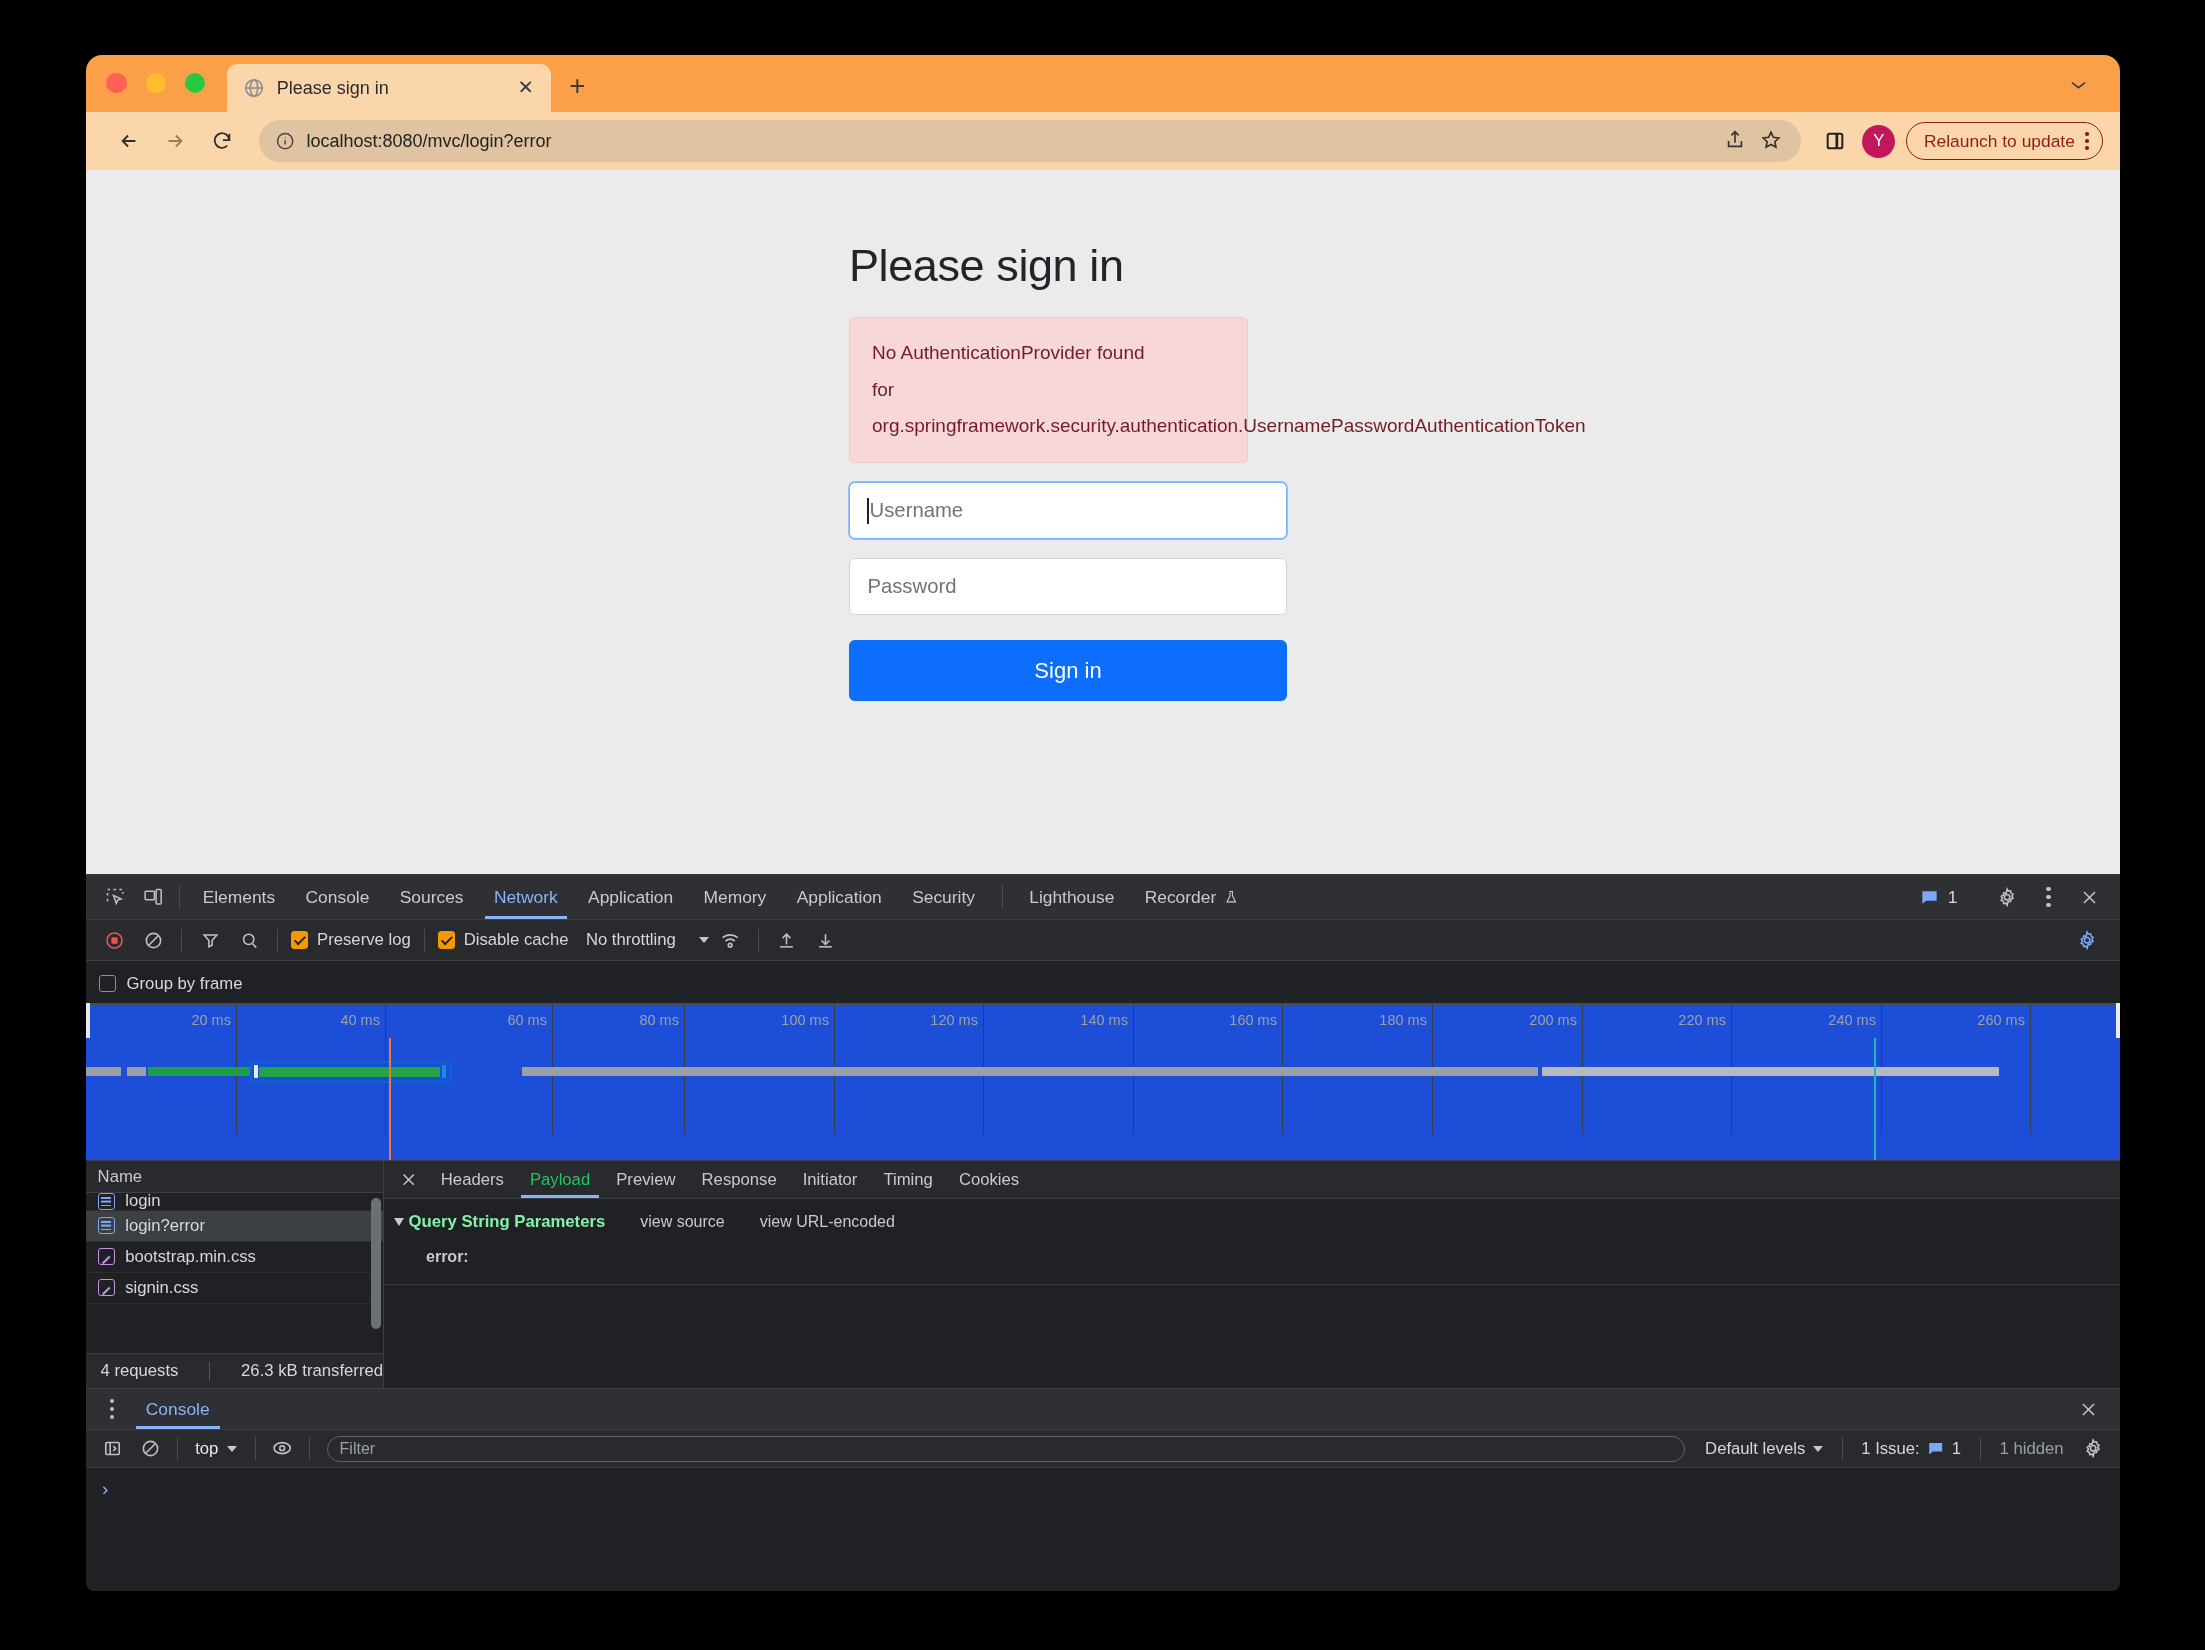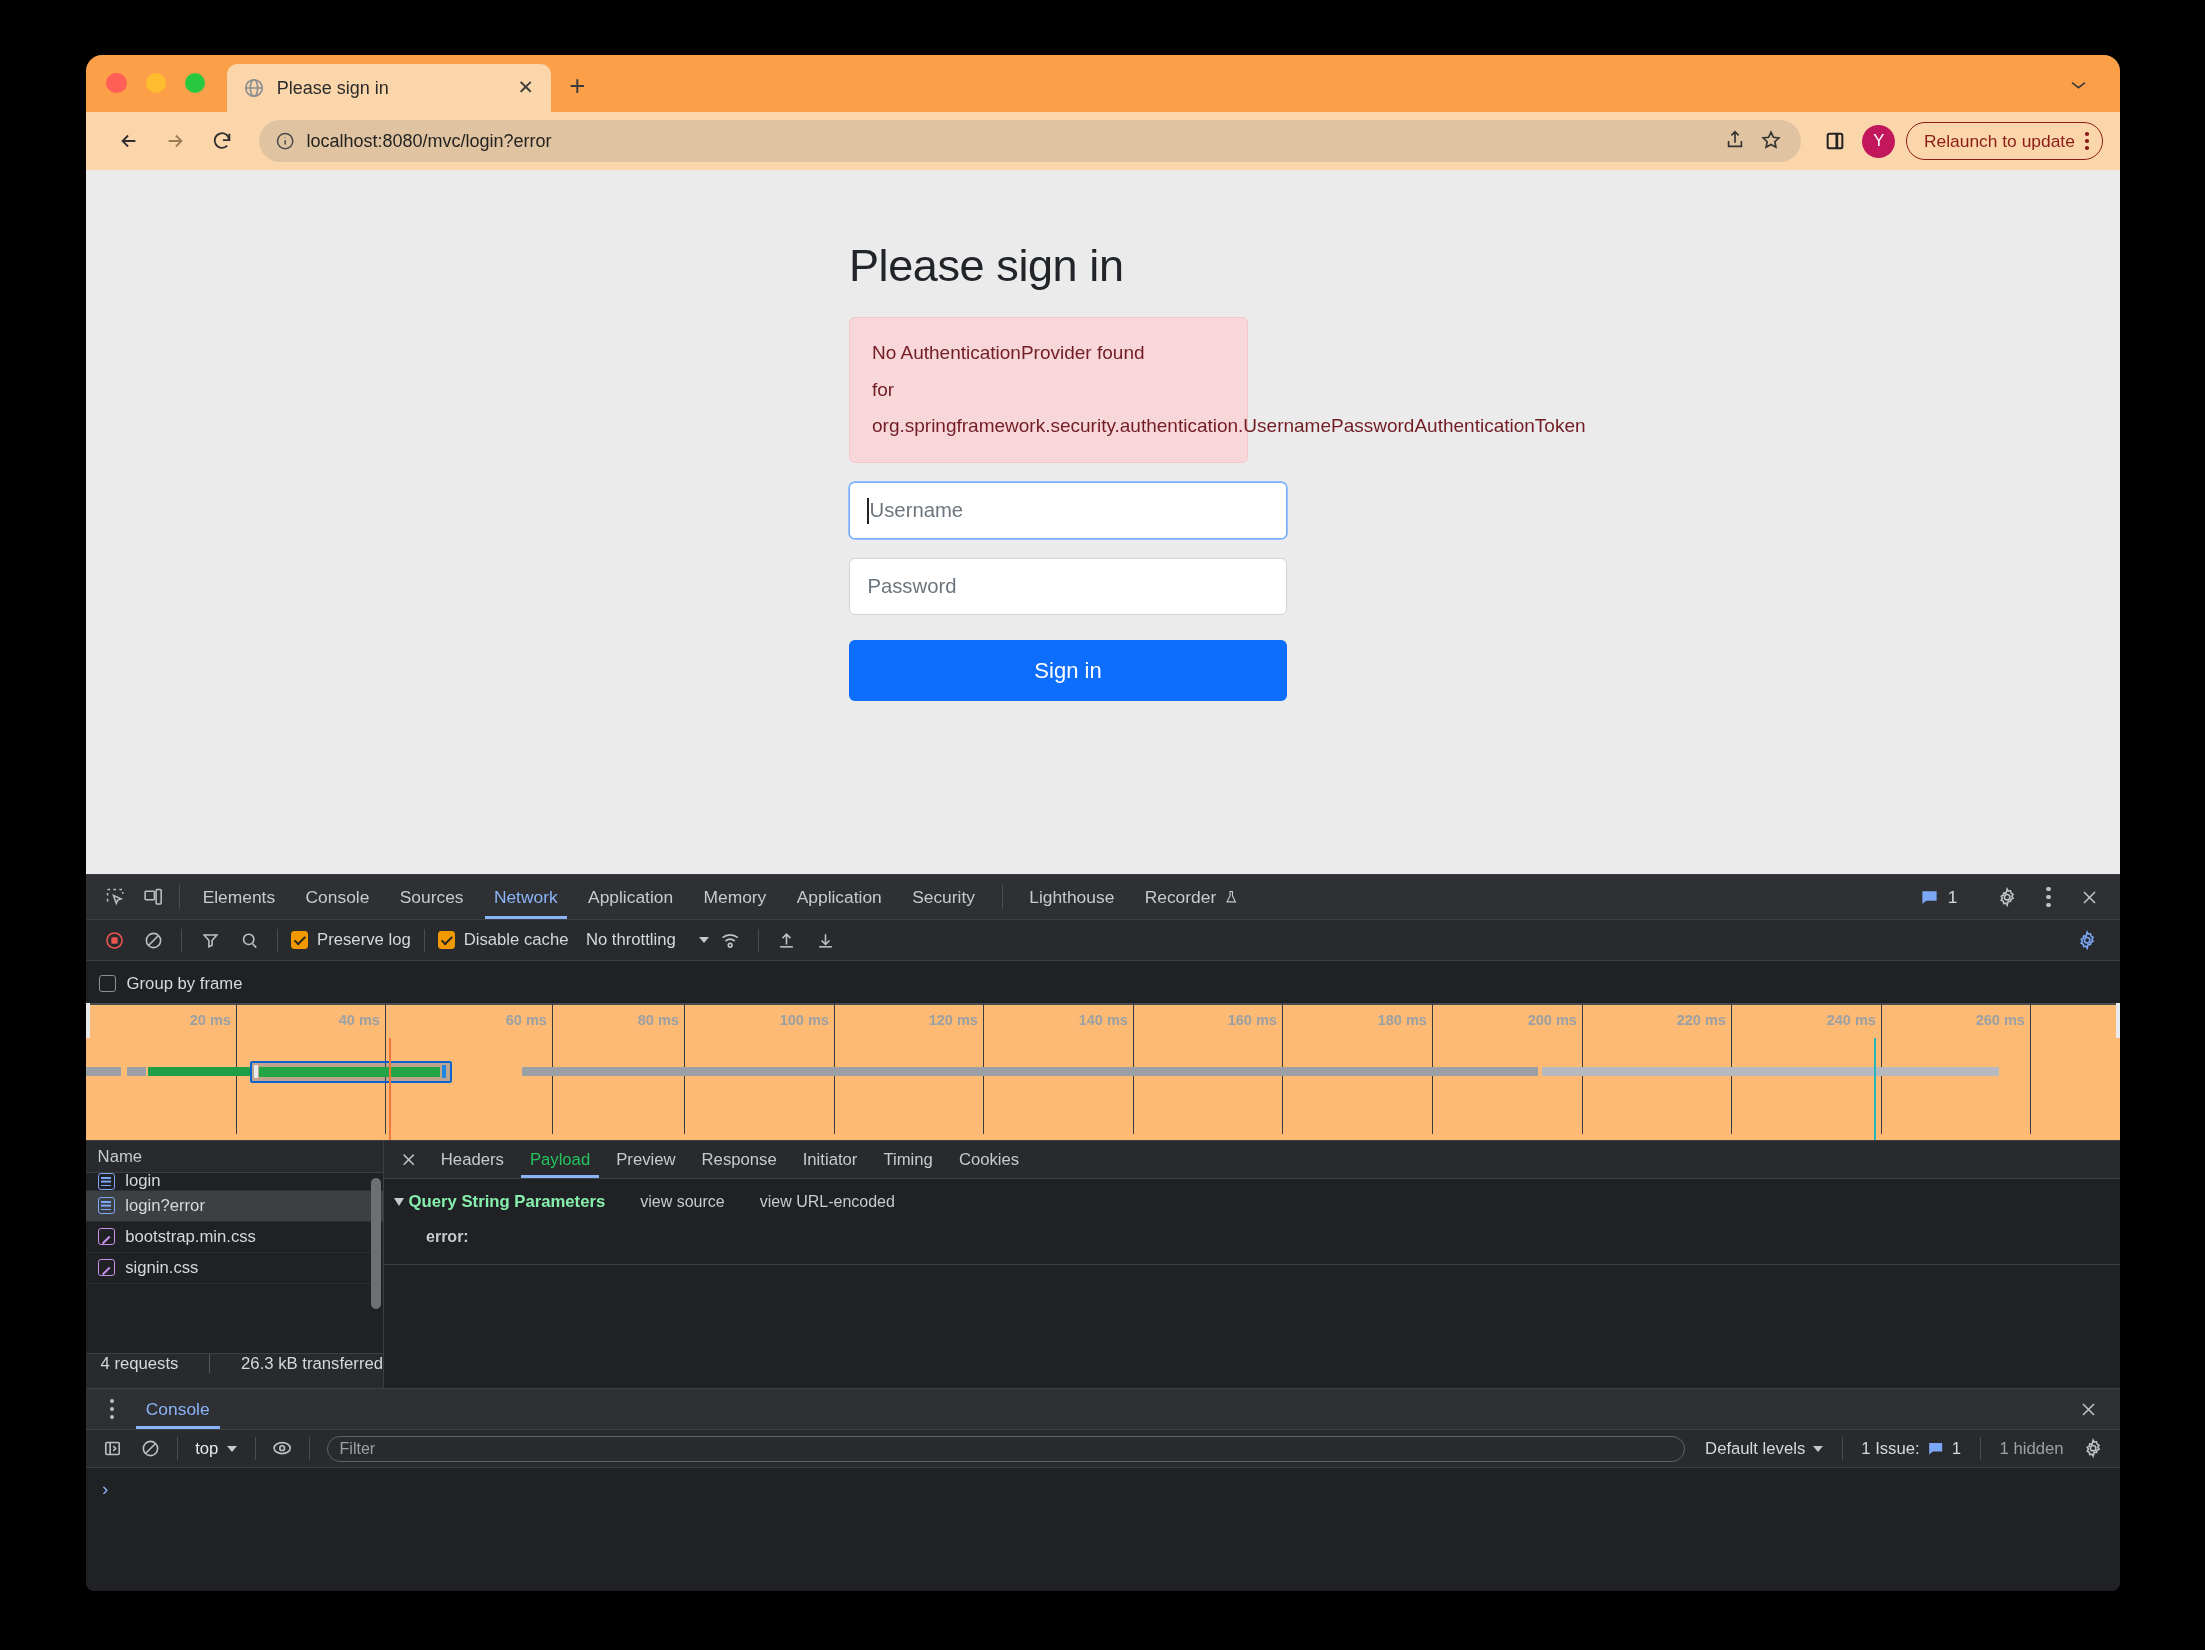--- a/index.html
+++ b/index.html
@@ -210,21 +210,21 @@
   .throttle { color: #d5d8dc; font-size: 16.7px; padding-left: 11.6px; display: flex; align-items: center; gap: 23px; }
   .caret-dn { width: 0; height: 0; border-left: 5.8px solid transparent; border-right: 5.8px solid transparent; border-top: 6.5px solid #c7cace; }
   .dt-toolbar-right { margin-left: auto; display: flex; align-items: center; padding-right: 4.4px; }
 
   .dt-opts { background: #202124; flex: none; padding: 7.3px 0 4.4px 0; position: relative; }
   .dt-opt-line { display: flex; align-items: center; height: 30.5px; padding: 0 13px; }
   .opt-lbl { color: #d5d8dc; font-size: 16.7px; margin-left: 10.2px; }
   .cbox.off { background: transparent; border-color: #8b9096; }
 
   
-  .overview { position: relative; background: #fdba74; height: 138px; flex: none; border-bottom: 0.7px solid #3c3f41; font-weight: bold; }
+  .overview { position: relative; background: #1d4ed8; height: 158px; flex: none; border-bottom: 0.7px solid #3c3f41; }
   .ov-ruler { position: relative; height: 35px; border-bottom: none; }
   .ov-tick { position: absolute; top: 0; bottom: -96px; width: 0.7px; background: #3a3d40; }
   .ov-tick span {
     position: absolute; right: 5.8px; top: 8.7px;
     font-size: 14.5px; color: #9aa0a6; white-space: nowrap;
   }
   .ov-body { position: absolute; left: 0; right: 0; top: 35px; bottom: 0; }
   .bar { position: absolute; height: 8.7px; border-radius: 0.7px; }
   .ov-sel {
     position: absolute; border: 2.9px solid #0B63CE; border-radius: 2.2px;
@@ -263,21 +263,21 @@
   .ico-css::after {
     content: ""; position: absolute; left: 2.2px; top: 10.2px; width: 10.2px; height: 1.5px;
     background: #C792EA; transform: rotate(-45deg);
   }
   .req-scroll {
     position: absolute; right: 2.2px; top: 4.4px; width: 10.2px; height: 131px;
     background: #6c7074; border-radius: 5.1px;
   }
   .req-foot {
     height: 35px; background: #282A2D; border-top: 0.7px solid #3c3f41;
-    display: flex; gap: 15px; padding-left: 14.5px;
+    display: flex; align-items: center; gap: 15px; padding-left: 14.5px;
     color: #d5d8dc; font-size: 16.7px; flex: none;
   }
   .req-foot .vdiv { width: 0.7px; height: 19px; background: #55585b; margin: 0 16px; }
 
   .detail { flex: 1; display: flex; flex-direction: column; min-width: 0; background: #202124; }
   .det-tabbar {
     height: 38px; background: #282A2D; display: flex; align-items: stretch;
     border-bottom: 0.7px solid #3c3f41; padding-left: 5.8px; flex: none;
   }
   .det-close { width: 38px; display: flex; align-items: center; justify-content: center; color: #bdc1c6; }

